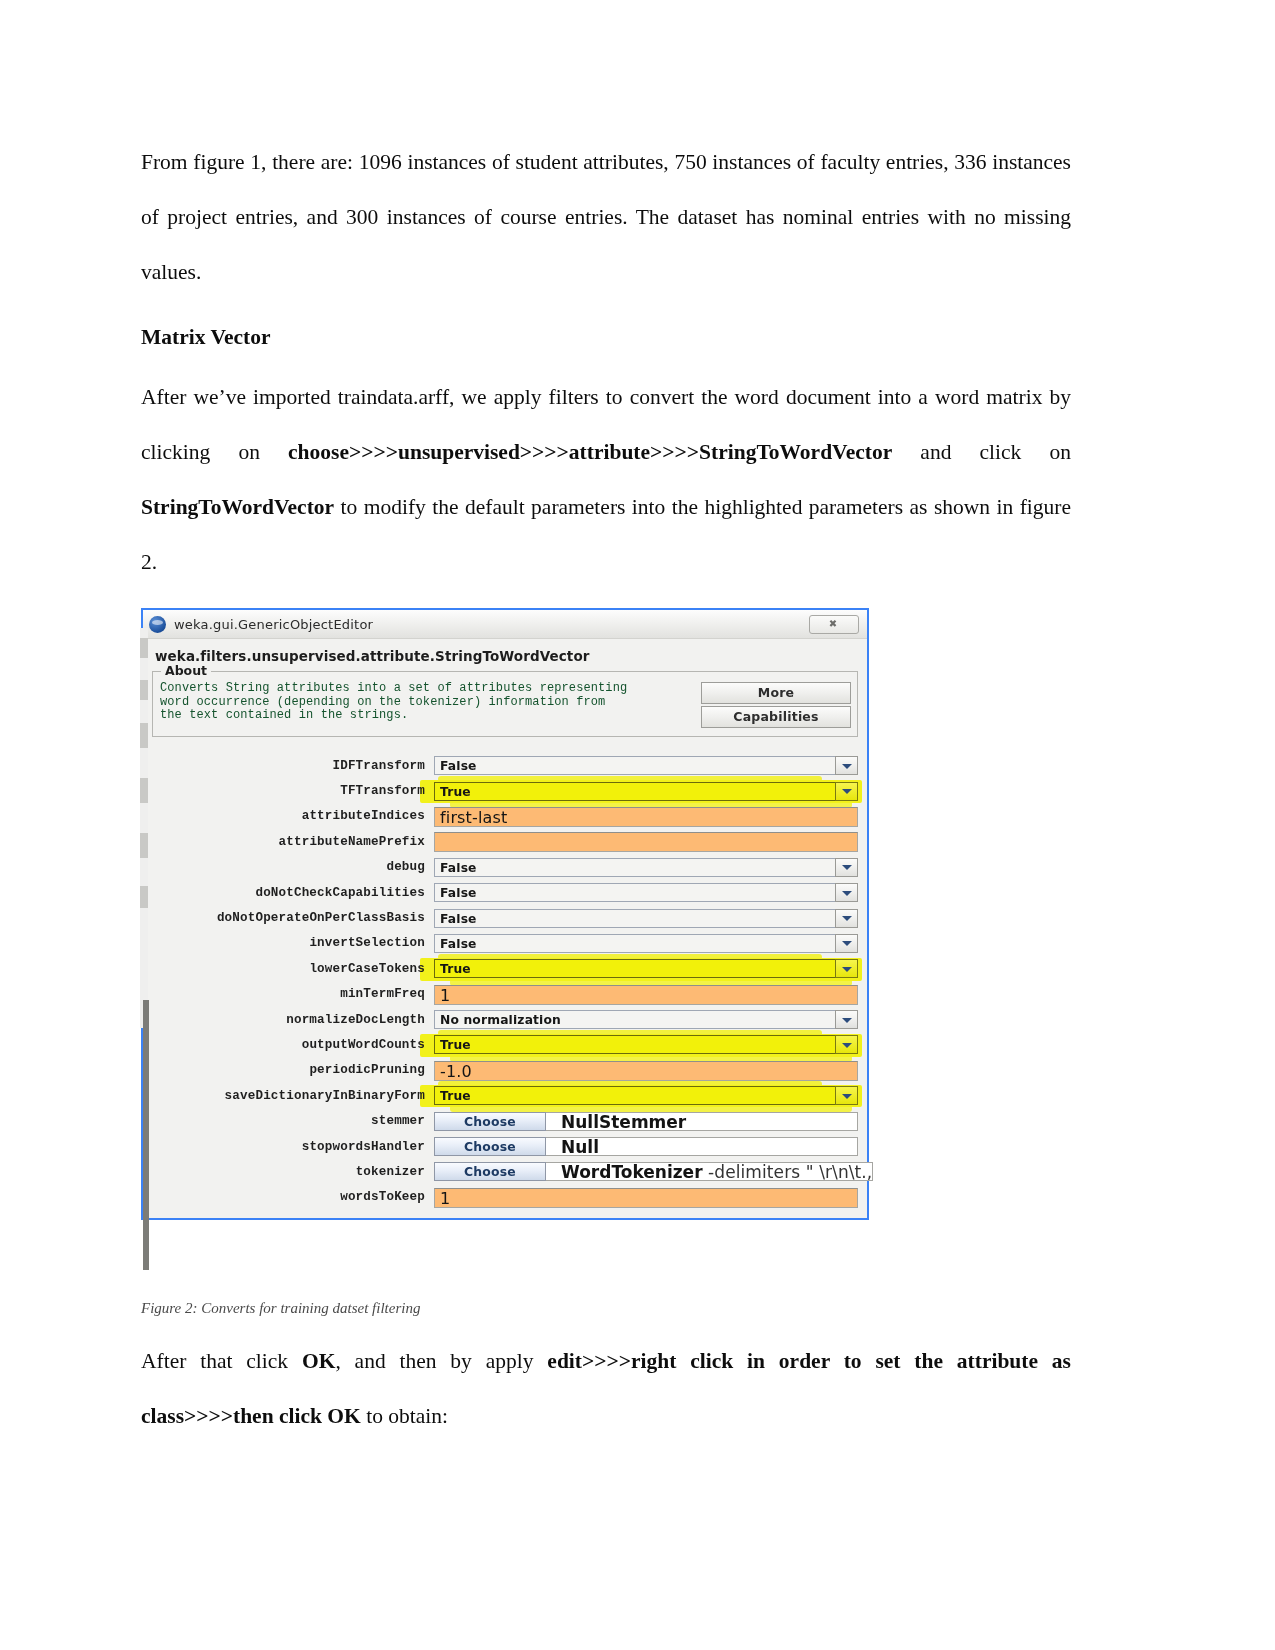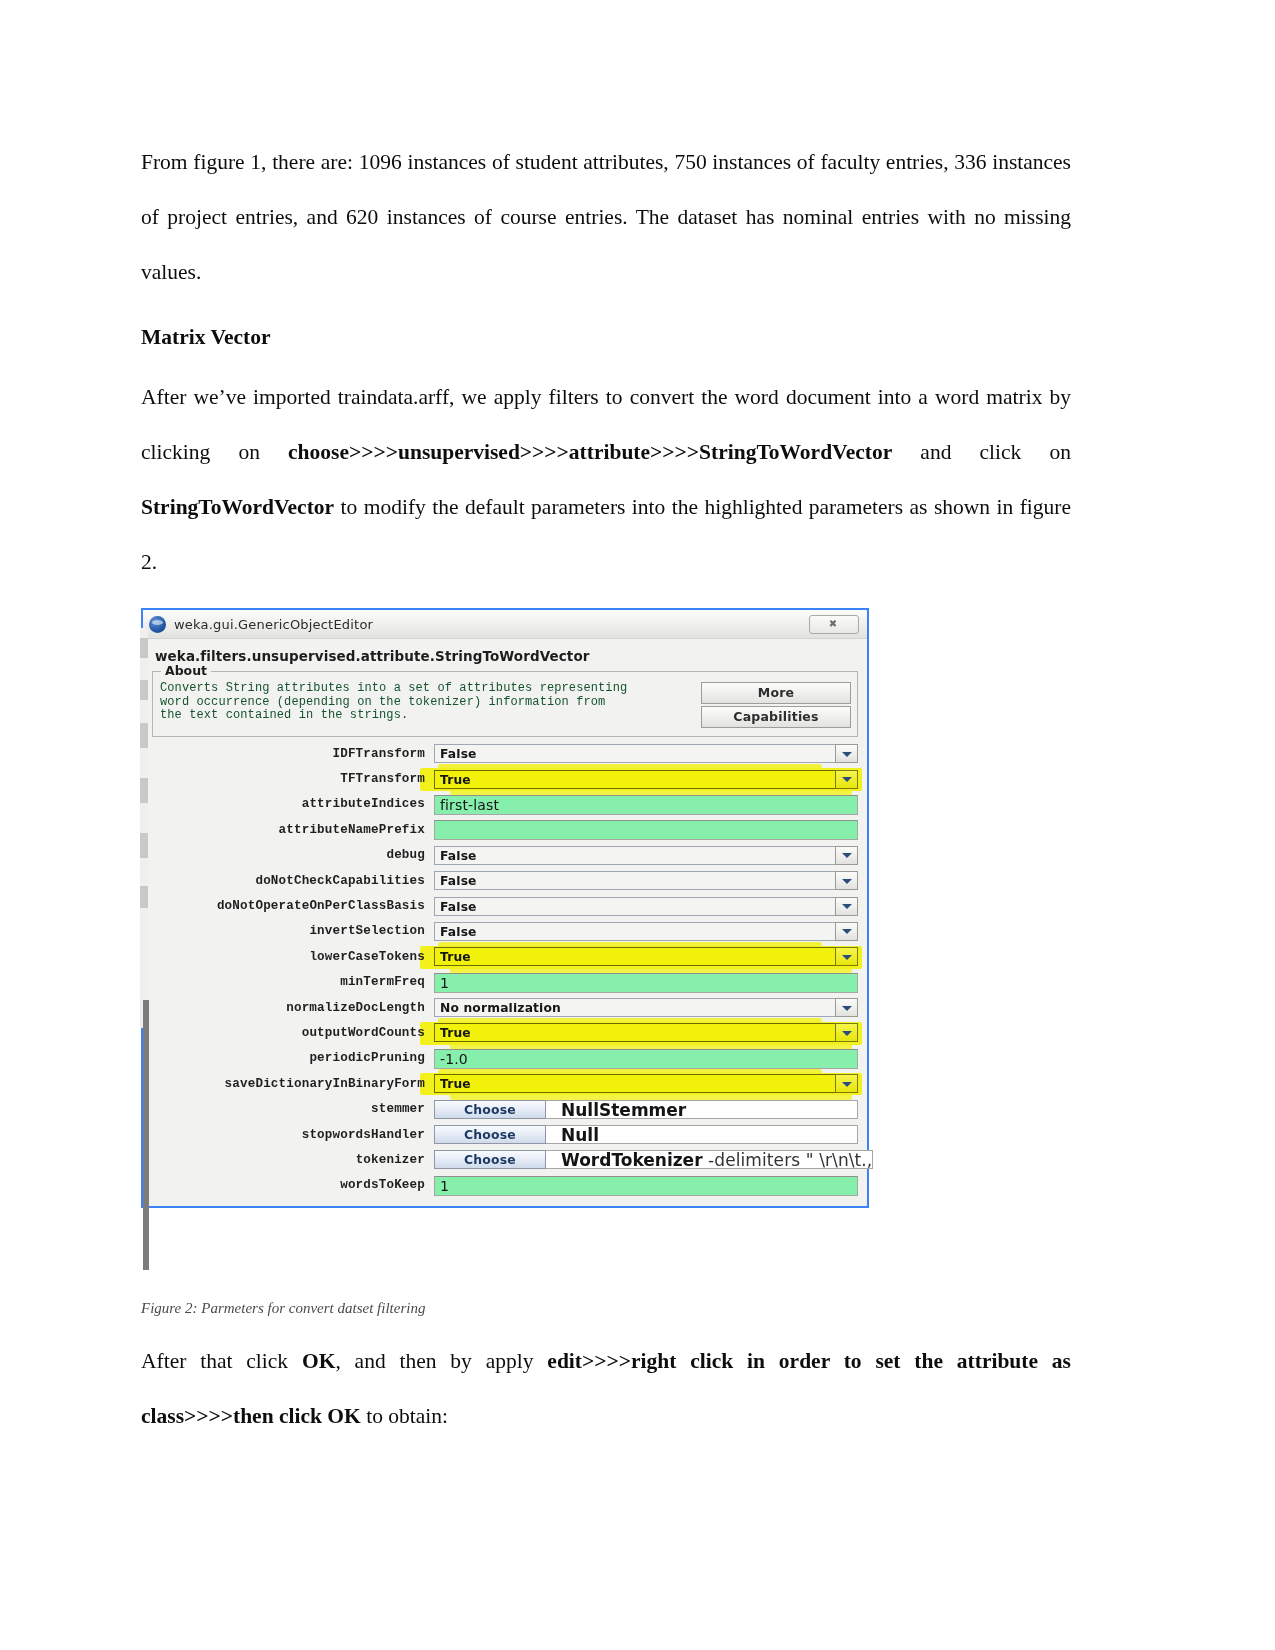--- a/index.html
+++ b/index.html
@@ -143,21 +143,21 @@
     font-weight: bold;
     color: #1d1d1d;
     padding: 2px 1px 7px 3px;
     letter-spacing: 0.1px;
     white-space: nowrap;
   }
   .about-group {
     border: 1px solid #b6b6b2;
     position: relative;
     padding: 9px 6px 8px 7px;
-    margin-bottom: 2px;
+    margin-bottom: 14px;
     background: #f2f2f0;
   }
   .about-legend {
     position: absolute;
     top: -9px;
     left: 8px;
     background: #f2f2f0;
     padding: 0 4px;
     font-size: 12.5px;
     font-weight: bold;
@@ -225,25 +225,25 @@
   }
   .pfield {
     flex: 1 1 auto;
     display: flex;
     align-items: stretch;
     height: 19px;
     position: relative;
   }
   .txtin {
     flex: 1 1 auto;
-    background: #86efac;
+    background: #fdba74;
     border: 1px solid #a6a6a2;
     border-top-color: #8f8f8b;
     font-family: "DejaVu Sans", sans-serif;
-    font-size: 14px;
+    font-size: 16px;
     color: #151515;
     padding: 1px 0 17px 5px;
     line-height: 17px;
     box-sizing: border-box;
     white-space: nowrap;
     overflow: hidden;
     letter-spacing: 0.15px;
   }
   .txtin.lite { color: #4a4a4a; letter-spacing: 0.6px; }
   .combo {
@@ -381,21 +381,21 @@
     top: 1334px;
     width: 930px;
   }
 </style>
 </head>
 <body>
 
 <div class="page">
 
   <div class="doc-body">
-    <p class="para">From figure 1, there are: 1096 instances of student attributes, 750 instances of faculty entries, 336 instances of project entries, and 620 instances of course entries. The dataset has nominal entries with no missing values.</p>
+    <p class="para">From figure 1, there are: 1096 instances of student attributes, 750 instances of faculty entries, 336 instances of project entries, and 300 instances of course entries. The dataset has nominal entries with no missing values.</p>
 
     <h2 class="heading">Matrix Vector</h2>
 
     <p class="para"><span>After we’ve imported traindata.arff, we apply filters to convert the word document into a  word matrix by clicking on </span><span class="b">choose&gt;&gt;&gt;&gt;unsupervised&gt;&gt;&gt;&gt;attribute&gt;&gt;&gt;&gt;StringToWordVector</span><span> and click on </span><span class="b">StringToWordVector</span><span> to modify the default parameters into the highlighted parameters as shown in figure 2.</span></p>
   </div>
 
   <div class="figure-wrap">
     <div class="weka-window">
 
       <div class="left-gutter"></div>
@@ -573,19 +573,19 @@
                 <div class="txtin">1</div>
               </div>
             </div>
           </div>
 
 
       </div>
     </div>
   </div>
 
-  <div class="fig-caption">Figure 2: Parmeters for convert datset filtering</div>
+  <div class="fig-caption">Figure 2: Converts for training datset filtering</div>
 
   <div class="after-text">
     <p class="para"><span>After that click </span><span class="b">OK</span><span>, and then by apply </span><span class="b">edit&gt;&gt;&gt;&gt;right click in order to set the attribute as class&gt;&gt;&gt;&gt;then click OK</span><span> to obtain:</span></p>
   </div>
 
 </div>
 
 </body></html>

